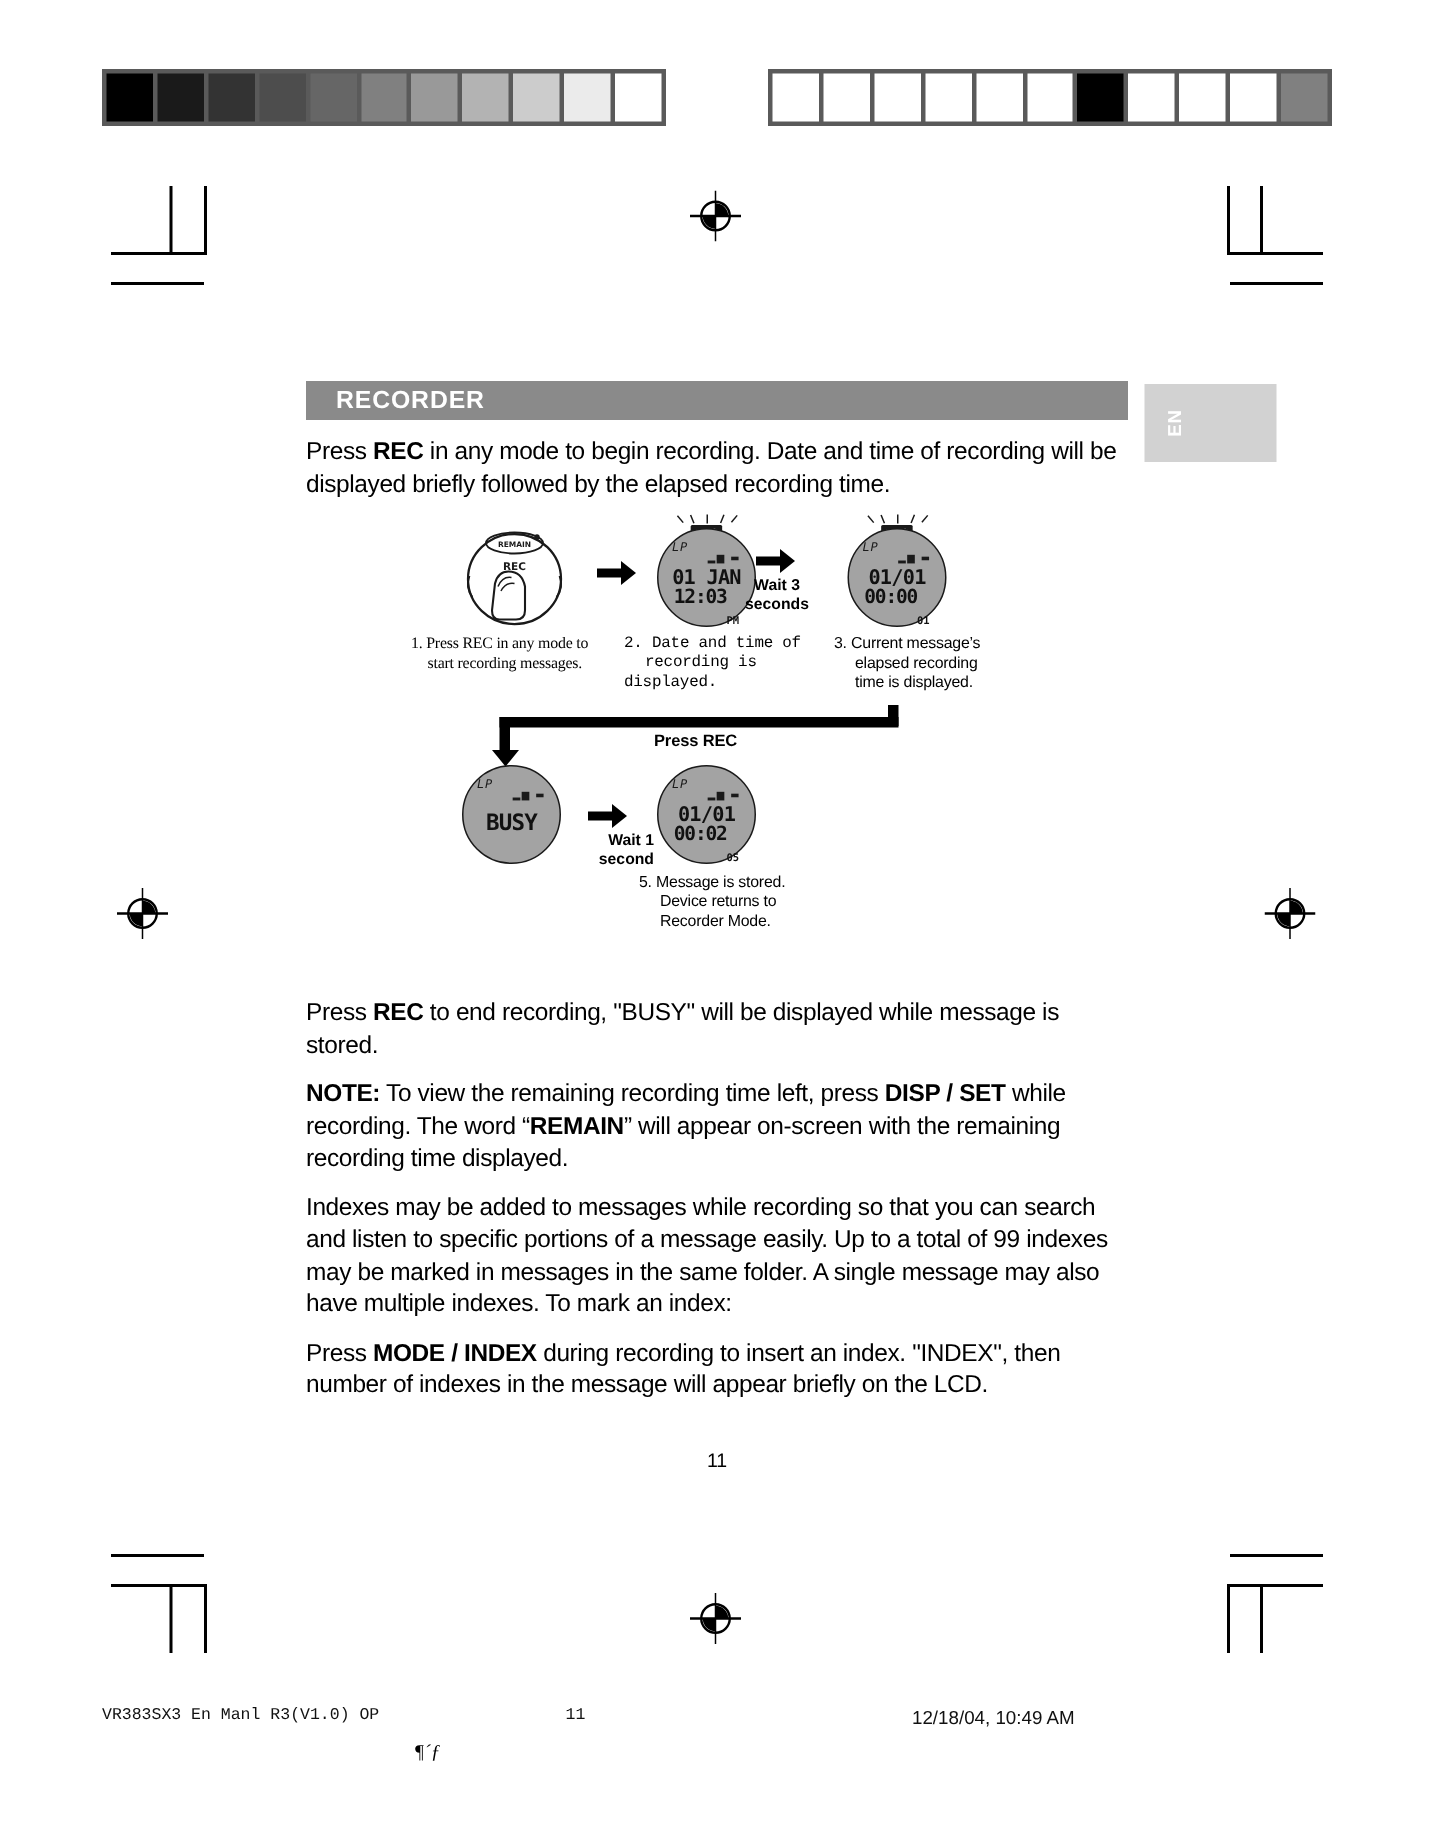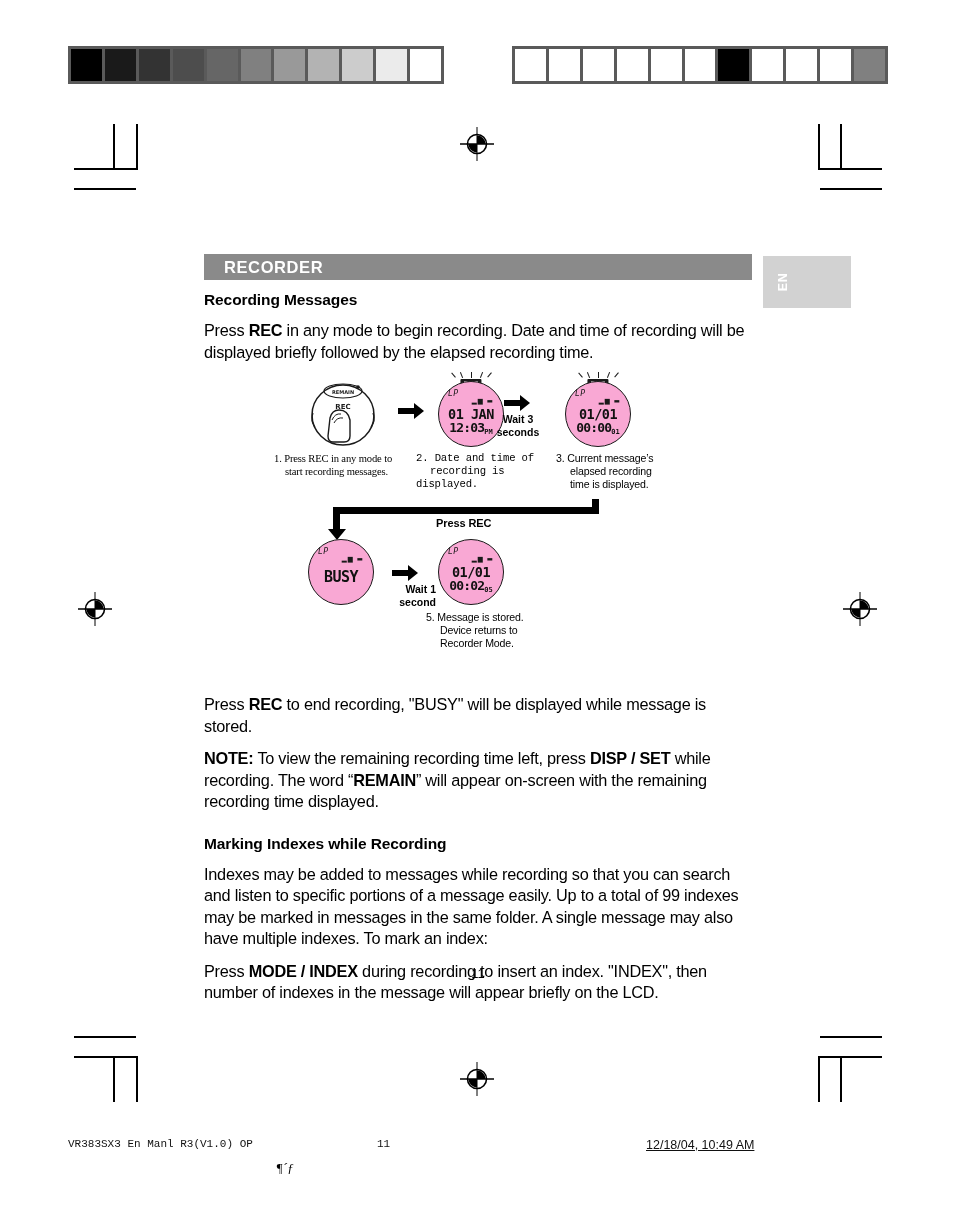--- a/index.html
+++ b/index.html
@@ -110,21 +110,21 @@
   .step {
     position: absolute;
   }
   .lcd {
     width: 66px;
     height: 66px;
     border: 1.6px solid #1a1a1a;
     border-radius: 50%;
     position: relative;
     box-sizing: border-box;
-    background: #f9a8d4;
+    background: #a3a3a3;
     text-decoration: underline;
   }
   .lcd .lp {
     position: absolute;
     left: 9px; top: 7px;
     font-size: 8px;
     font-family: "DejaVu Sans Mono", monospace;
     letter-spacing: 0.5px;
     font-style: italic;
     color: #1a1a1a;
@@ -157,21 +157,21 @@
     font-size: 13px;
     font-weight: bold;
     letter-spacing: -0.8px;
     color: #111;
   }
   .lcd .sub-line sub {
     font-size: 7px;
     letter-spacing: 0;
     vertical-align: baseline;
     position: relative;
-    top: 2px;
+    top: 14px;
   }
   .lcd .busy-word {
     position: absolute;
     left: 0; right: 0;
     top: 28px;
     text-align: center;
     font-family: "DejaVu Sans Mono", monospace;
     font-size: 15px;
     font-weight: bold;
     letter-spacing: -0.5px;
@@ -377,21 +377,20 @@
 <div id="en-tab">
   <span>EN</span>
 </div>
 
 <div id="content">
 
   <div id="section-banner">
     <span>RECORDER</span>
   </div>
 
-  <h2 class="subhead">Recording Messages</h2>
 
   <p class="body"><span>Press </span><b>REC</b><span> in any mode to begin recording. Date and time of recording will be displayed briefly followed by the elapsed recording time.</span></p>
 
   <div id="diagram">
 
     <div class="step" style="left:104px; top:9px;">
       <div class="device">
         <svg viewBox="0 0 70 70" width="70" height="70">
           <ellipse cx="35" cy="37" rx="31" ry="30" fill="none" stroke="#1a1a1a" stroke-width="1.5"></ellipse>
           <ellipse cx="35" cy="13" rx="19" ry="7" fill="none" stroke="#1a1a1a" stroke-width="1.2"></ellipse>
@@ -512,25 +511,24 @@
       <span style="margin-left:14px;">Device returns to</span><br>
       <span style="margin-left:14px;">Recorder Mode.</span>
     </div>
 
   </div>
 
   <p class="body" style="margin-top:70px;"><span>Press </span><b>REC</b><span> to end recording, "BUSY" will be displayed while message is stored.</span></p>
 
   <p class="body"><b>NOTE:</b><span> To view the remaining recording time left, press </span><b>DISP / SET</b><span> while recording. The word “</span><b>REMAIN</b><span>” will appear on-screen with the remaining recording time displayed.</span></p>
 
-  <h2 class="subhead" style="margin-top:22px;">Marking Indexes while Recording</h2>
 
   <p class="body">Indexes may be added to messages while recording so that you can search and listen to specific portions of a message easily. Up to a total of 99 indexes may be marked in messages in the same folder. A single message may also have multiple indexes. To mark an index:</p>
 
   <p class="body"><span>Press </span><b>MODE / INDEX</b><span> during recording to insert an index.  "INDEX", then number of indexes in the message will appear briefly on the LCD.</span></p>
 
   <div id="page-number">11</div>
 </div>
 
 <div class="footer-text" id="footer-fileid" style="left:68px; top:1138px;">VR383SX3 En Manl R3(V1.0) OP</div>
 <div class="footer-text" id="footer-page" style="left:377px; top:1138px;">11</div>
-<div class="footer-text" id="footer-date" style="left:646px; top:1138px;text-decoration:underline;">12/18/04, 10:49 AM</div>
+<div class="footer-text" id="footer-date" style="left:608px; top:1138px;">12/18/04, 10:49 AM</div>
 <div id="footer-glyph">¶´ƒ</div>
 
 </body></html>

